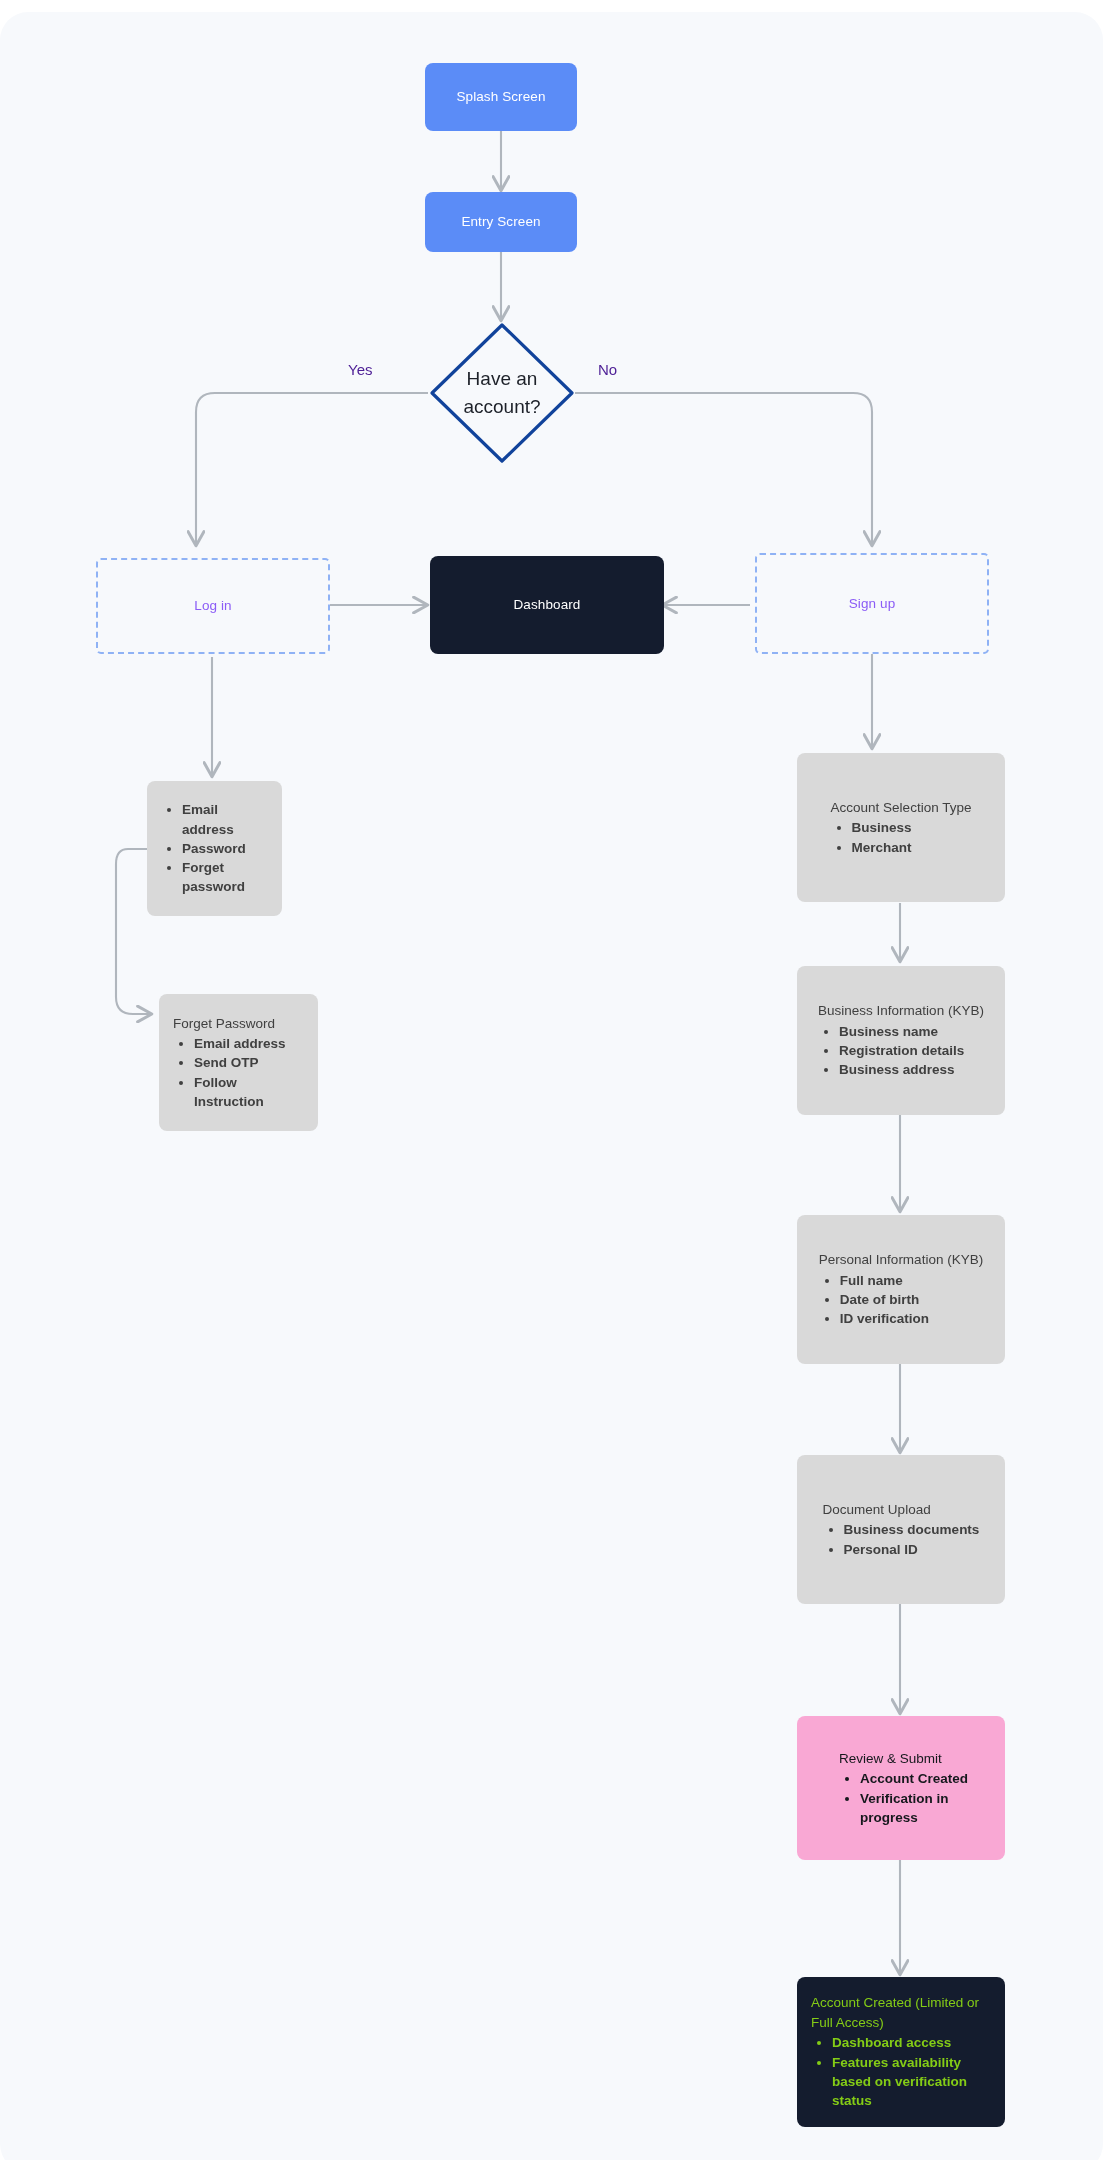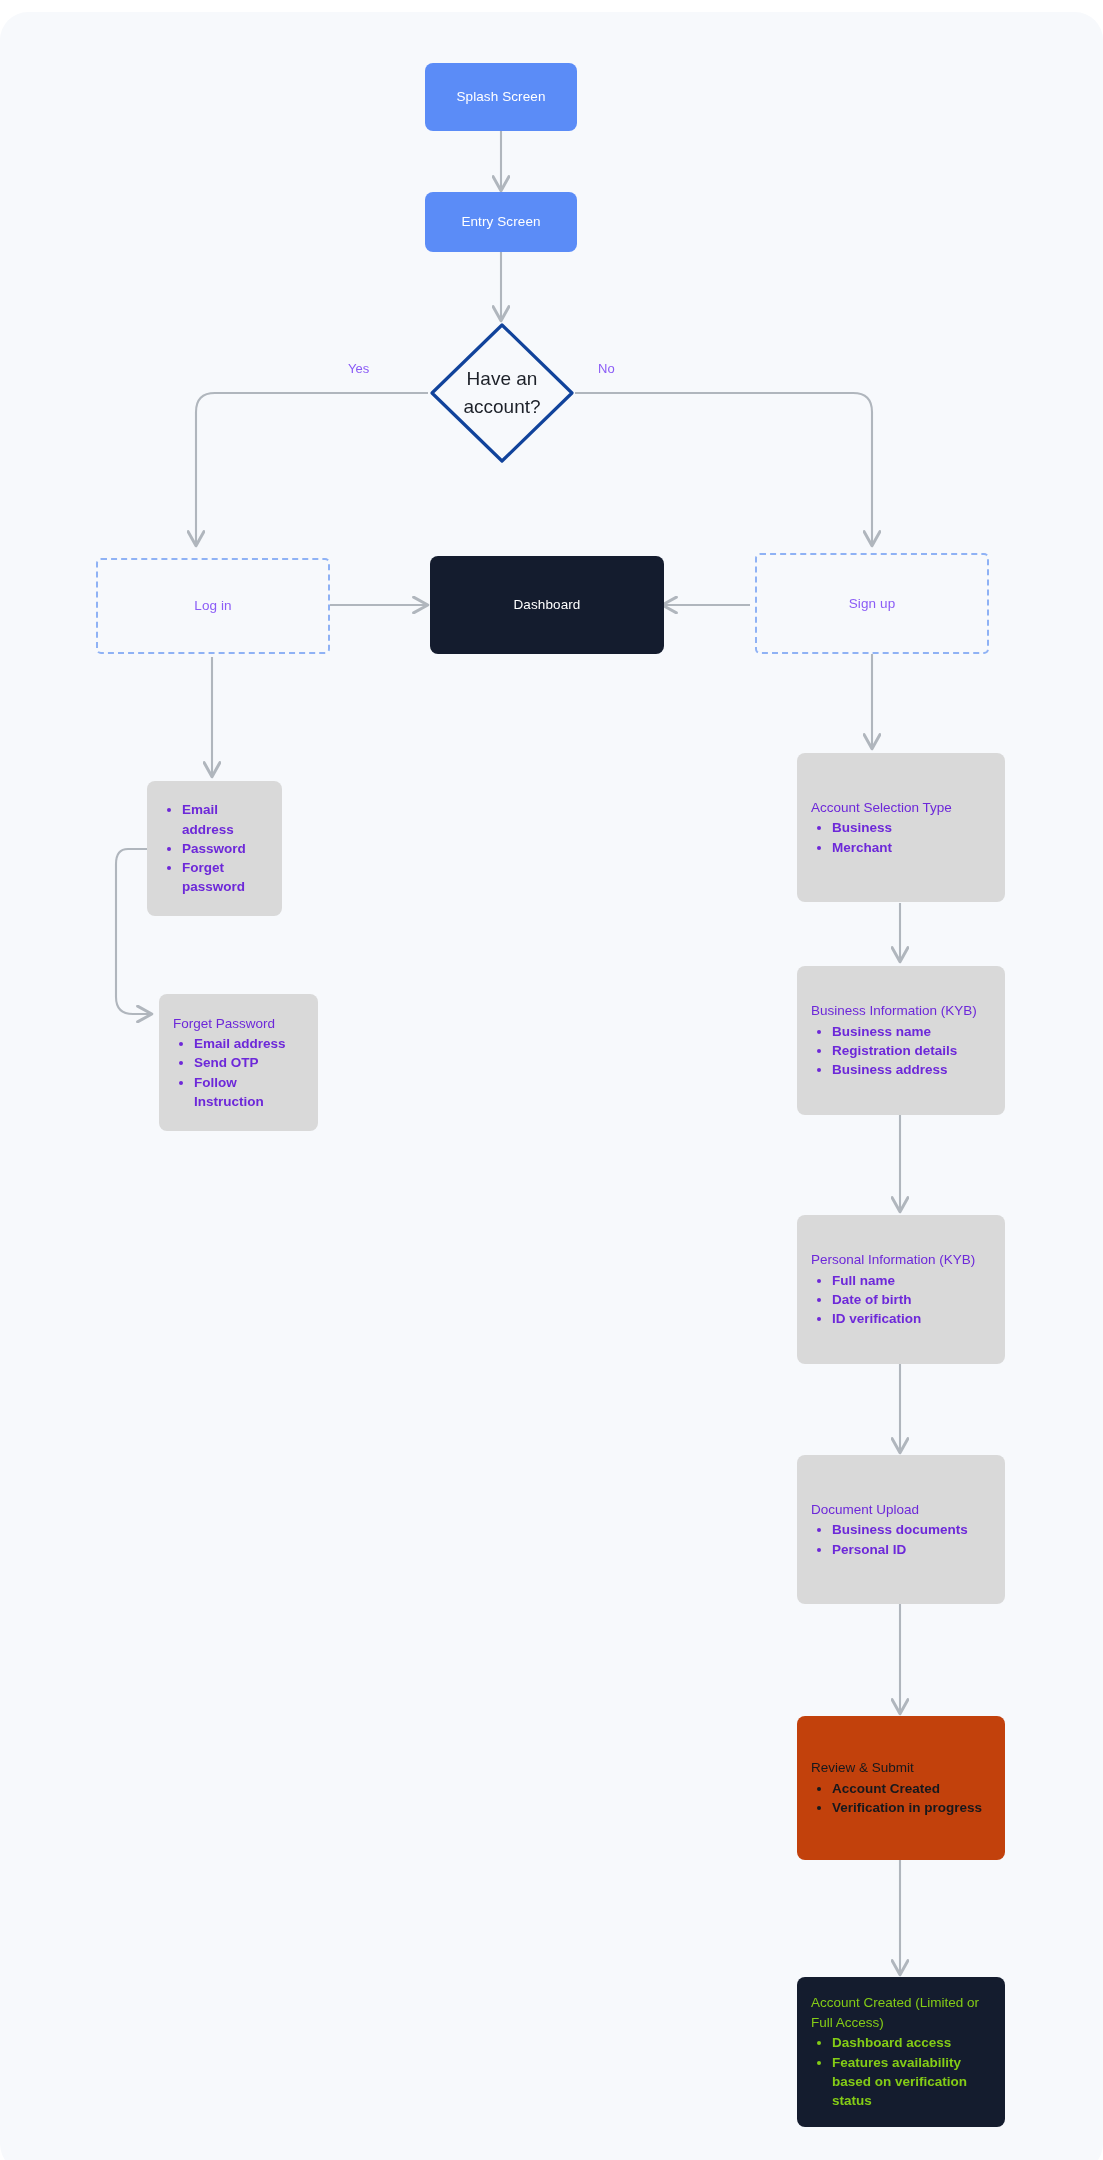--- a/index.html
+++ b/index.html
@@ -48,25 +48,27 @@
   .n-blue {
     background: #5b8cf7;
     color: #ffffff;
   }
   .n-dark {
     background: #141c2e;
     color: #ffffff;
   }
   .n-gray {
     background: #d9d9d9;
-    color: #6d28d9;
+    color: #404040;
+    align-items: center;
   }
   .n-purple {
-    background: #c2410c;
+    background: #f9a8d4;
     color: #16181d;
+    padding-left: 28px;
   }
   .n-dashed {
     background: transparent;
     border: 2px dashed #8fb2f5;
     color: #8b5cf6;
     border-radius: 5px;
   }
   
   .node-body {
     padding: 0 14px;
@@ -107,22 +109,22 @@
     display: flex;
     align-items: center;
     justify-content: center;
     text-align: center;
     font-size: 19px;
     line-height: 1.45;
     color: #1d2129;
   }
   .edge-label {
     position: absolute;
-    font-size: 13px;
-    color: #8b5cf6;
+    font-size: 15px;
+    color: #4c1d95;
     white-space: nowrap;
   }
 </style>
 </head>
 <body>
 
 <div id="canvas">
 
   <svg id="edges" viewBox="0 0 1103 2160" width="1103" height="2160" xmlns="http://www.w3.org/2000/svg">
     <defs>

